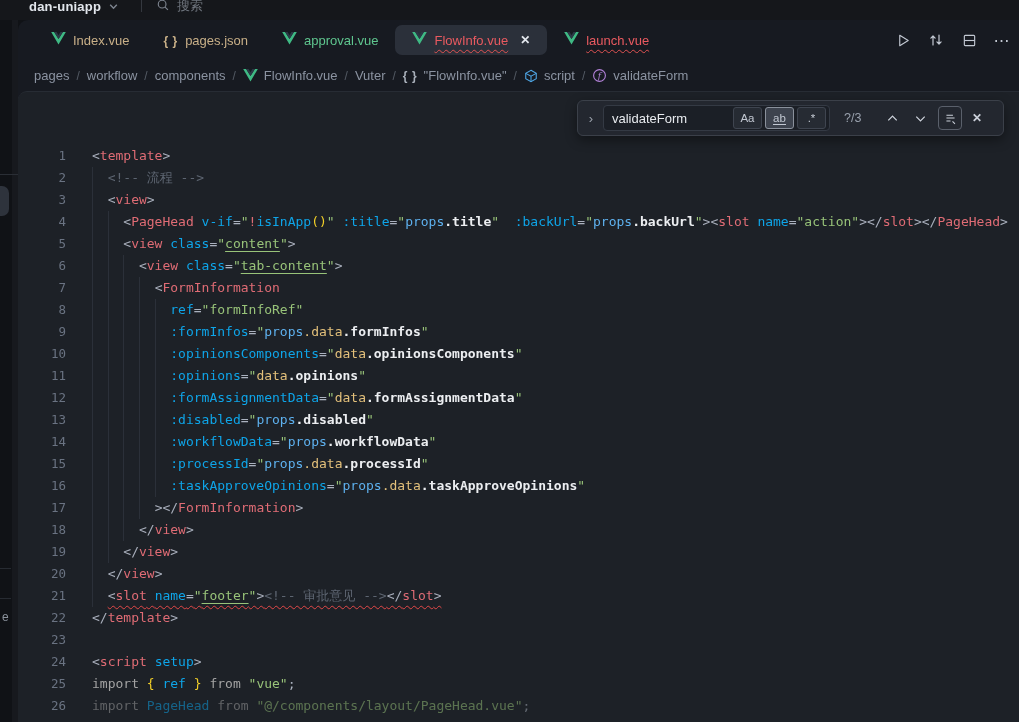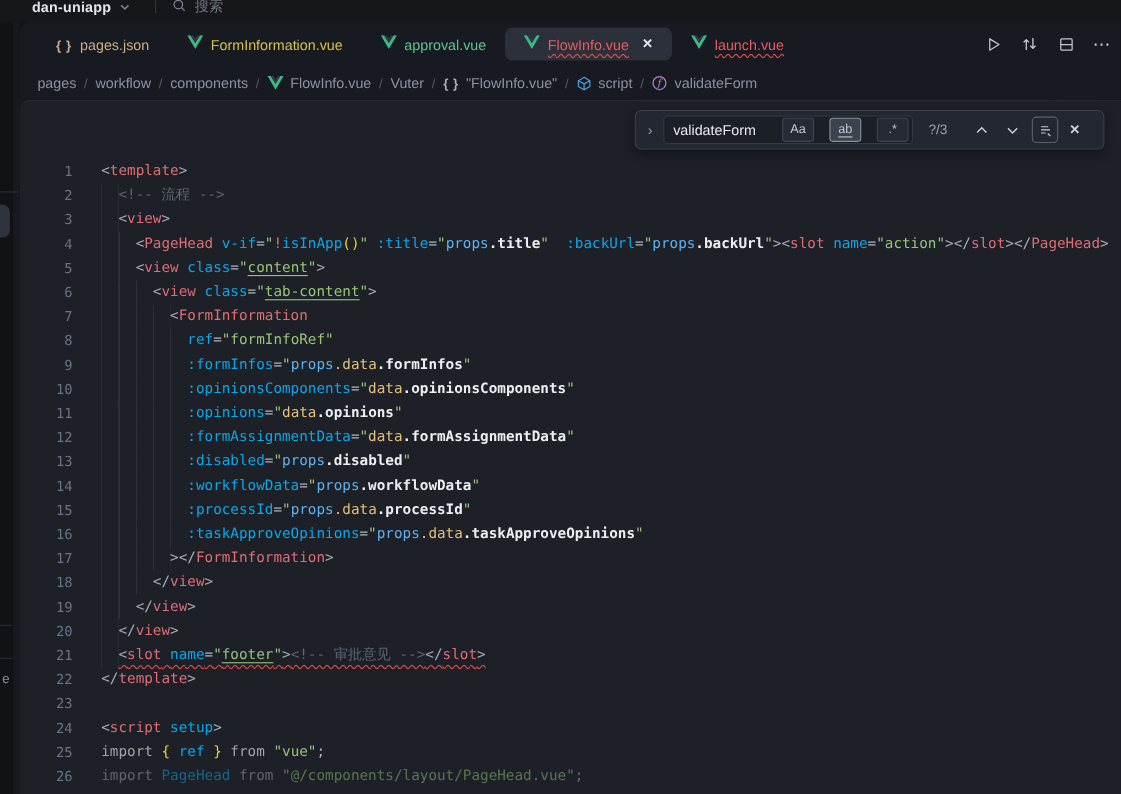--- a/index.html
+++ b/index.html
@@ -124,29 +124,29 @@
     <div class="lf-line1"></div>
     <div class="lf-line2"></div>
     <div class="lf-e">e</div>
   </div>
 
   <div class="shell">
 
     <div class="tabbar">
       <div class="tabs">
           <div class="tab">
+            <span class="tab-icon"><svg width="15" height="13" viewBox="0 0 18 16">
+                <polygon points="0,0 3.6,0 9,8.7 14.4,0 18,0 9,15.5" fill="#3fb984"></polygon>
+                <polygon points="3.6,0 6.6,0 9,3.9 11.4,0 14.4,0 9,8.7" fill="#2c3947"></polygon>
+              </svg></span>
+            <span class="tab-label" style="color: rgb(201, 176, 136);">Index.vue</span>
+          </div>
+          <div class="tab">
             <span class="tab-icon"><span class="ic-json" style="color: rgb(201, 176, 136);">{ }</span></span>
             <span class="tab-label" style="color: rgb(201, 176, 136);">pages.json</span>
-          </div>
-          <div class="tab">
-            <span class="tab-icon"><svg width="15" height="13" viewBox="0 0 18 16">
-                <polygon points="0,0 3.6,0 9,8.7 14.4,0 18,0 9,15.5" fill="#3fb984"></polygon>
-                <polygon points="3.6,0 6.6,0 9,3.9 11.4,0 14.4,0 9,8.7" fill="#2c3947"></polygon>
-              </svg></span>
-            <span class="tab-label" style="color: rgb(216, 193, 74);">FormInformation.vue</span>
           </div>
           <div class="tab">
             <span class="tab-icon"><svg width="15" height="13" viewBox="0 0 18 16">
                 <polygon points="0,0 3.6,0 9,8.7 14.4,0 18,0 9,15.5" fill="#3fb984"></polygon>
                 <polygon points="3.6,0 6.6,0 9,3.9 11.4,0 14.4,0 9,8.7" fill="#2c3947"></polygon>
               </svg></span>
             <span class="tab-label" style="color: rgb(95, 198, 143);">approval.vue</span>
           </div>
           <div class="tab active">
             <span class="tab-icon"><svg width="15" height="13" viewBox="0 0 18 16">
@@ -242,21 +242,21 @@
           <span>validateForm</span>
         </span>
       </div>
 
     <div class="editor">
 
       <div class="find">
         <span class="find-collapse">›</span>
         <span class="find-input">
           <input type="text" readonly="" value="validateForm" style="">
-          <span class="find-opts" style="display:flex;gap:14px;">
+          <span class="find-opts" style="display:flex;gap:3px;">
               <span class="opt">
                 <span>Aa</span>
               </span>
               <span class="opt active">
                 <span class="uline">ab</span>
               </span>
               <span class="opt">
                 <span>.*</span>
               </span>
             </span>

